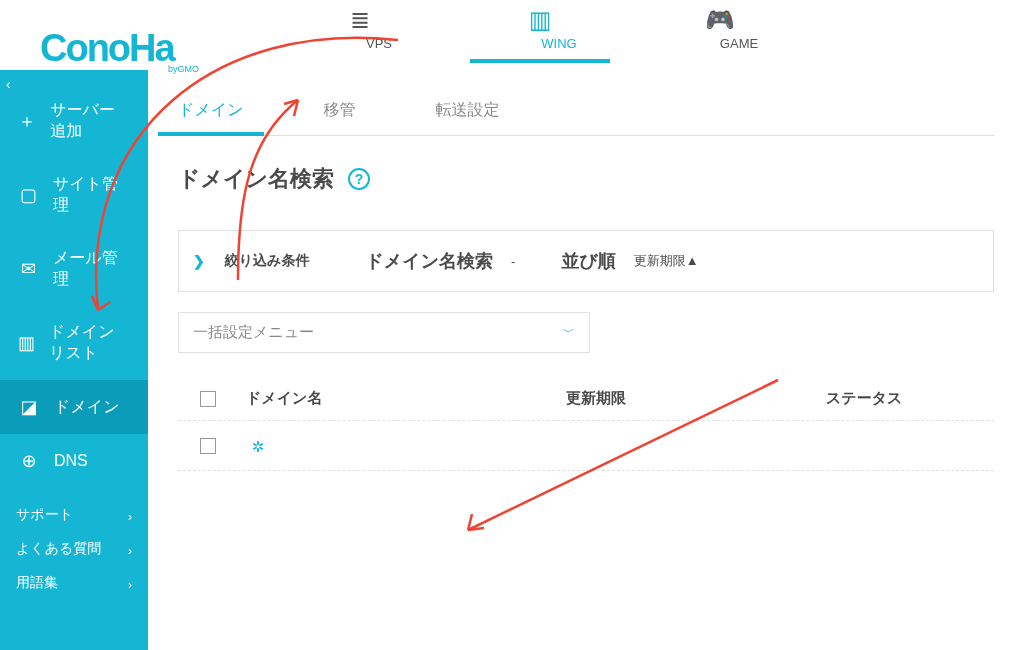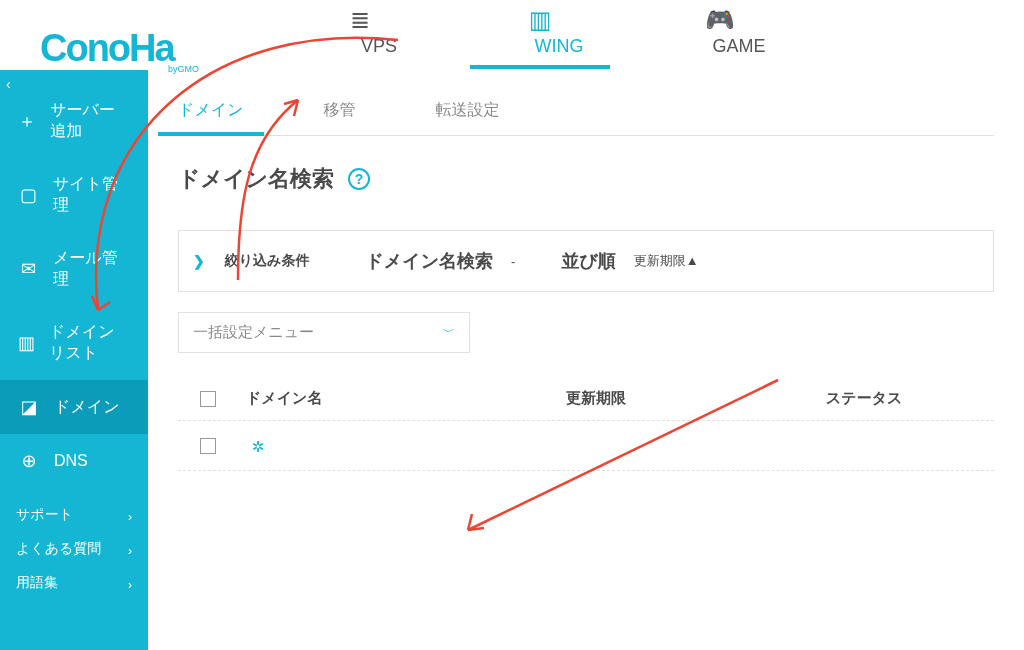--- a/index.html
+++ b/index.html
@@ -32,21 +32,21 @@
   }
   .logo-sub { font-size: 9px; color: var(--accent); margin-left: 100px; margin-top:-6px;padding-left:28px;}
   .top-tabs { display: flex; gap: 100px; margin-left: 100px; margin-top: 6px; }
   .top-tab {
     display: flex; flex-direction: column; align-items: center;
     cursor: pointer; width: 80px;
   }
   .top-tab-icon { font-size: 24px; color: #555; height: 28px;}
   .top-tab.active .top-tab-icon,
   .top-tab.active .top-tab-label { color: var(--accent); }
-  .top-tab-label { font-size: 18px; margin-top: 2px; color: #555; margin-left: 38px;}
+  .top-tab-label { font-size: 13px; margin-top: 2px; color: #555; margin-left: 38px;}
   .top-tab.active::after {
     content:""; display:block; height:4px; background:var(--accent);
     width: 140px; margin-top:8px;
   }
   
   .main { display:flex; height: calc(650px - 70px); }
   
   .sidebar {
     width: 190px; background: var(--accent); color:#fff;
     display:flex; flex-direction:column; position:relative;
@@ -87,21 +87,21 @@
   .filter-box {
     margin-top:36px; border:1px solid var(--border);
     padding:18px 14px; display:flex; align-items:center; gap:18px;
     font-size:14px;
   }
   .filter-toggle { color:var(--accent); font-weight:700; margin-right:2px;}
   .filter-title { font-weight:700; }
   .filter-label { font-weight:700; font-size:18px;}
   .filter-val { font-size:13px; }
   .bulk-select {
-    margin-top:20px; width:292px; border:1px solid var(--border);
+    margin-top:20px; width:412px; border:1px solid var(--border);
     padding:10px 14px; display:flex; justify-content:space-between; align-items:center;
     font-size:15px; color:var(--text-light); cursor:pointer;
   }
   .bulk-chevron { color:var(--accent); font-size:12px;}
   .table { margin-top:24px;font-family:Liberation Mono, monospace; }
   .thead, .trow {
     display:grid;
     grid-template-columns: 60px 320px 260px 160px;
     align-items:center; padding:12px 8px;
     border-bottom:1px dashed var(--border);

